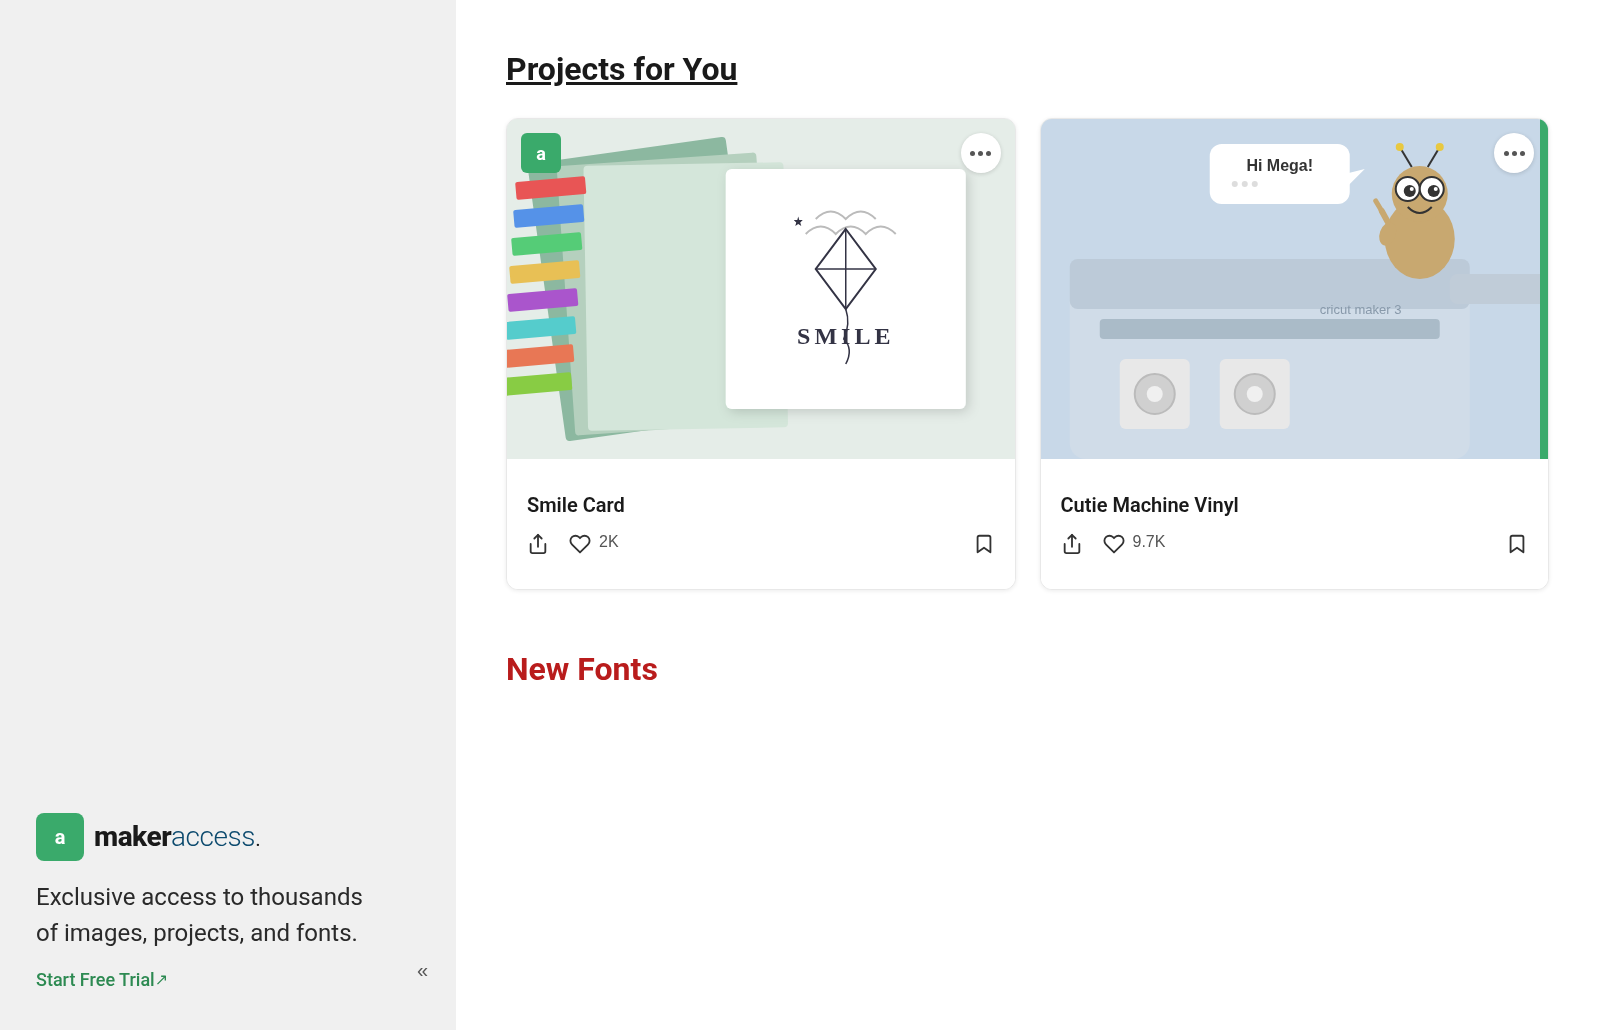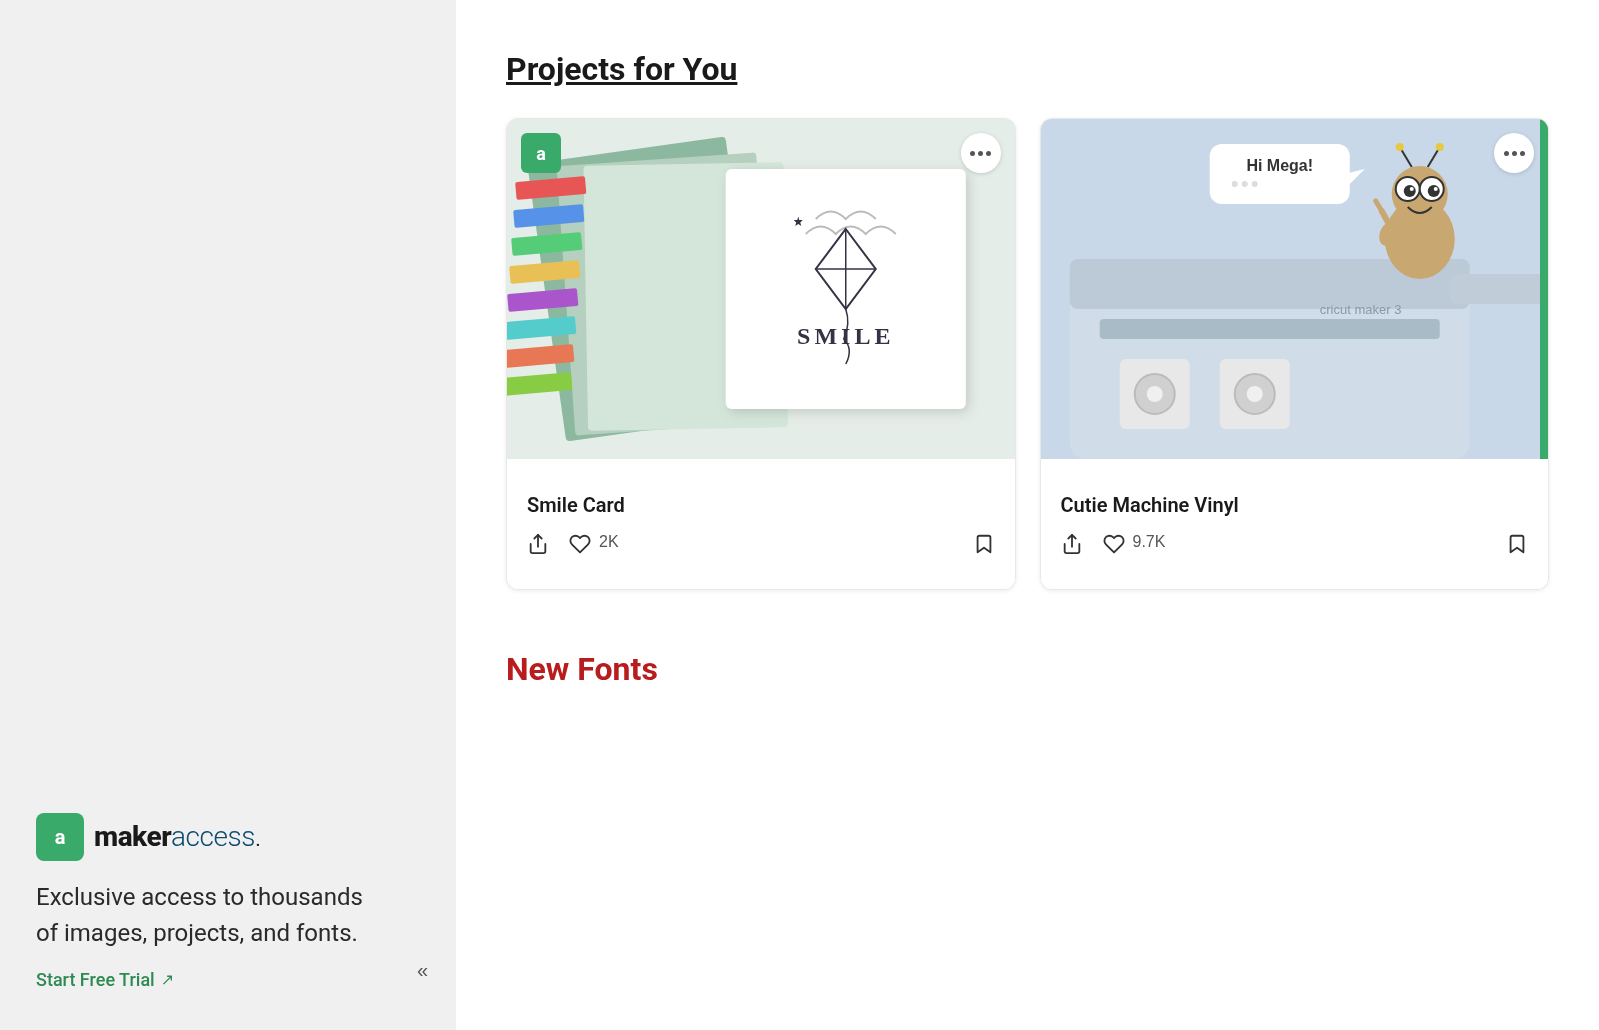--- a/index.html
+++ b/index.html
@@ -79,21 +79,20 @@
     .access-description {
       font-size: 24px;
       color: #2a2a2a;
       line-height: 1.5;
       max-width: 340px;
     }
 
     .start-trial-link {
       display: flex;
       align-items: center;
-      gap: 6px;
       color: #2d8a52;
       font-size: 18px;
       font-weight: 500;
       text-decoration: none;
       cursor: pointer;
     }
 
     .arrow-icon {
       font-size: 16px;
       color: #2d8a52;

